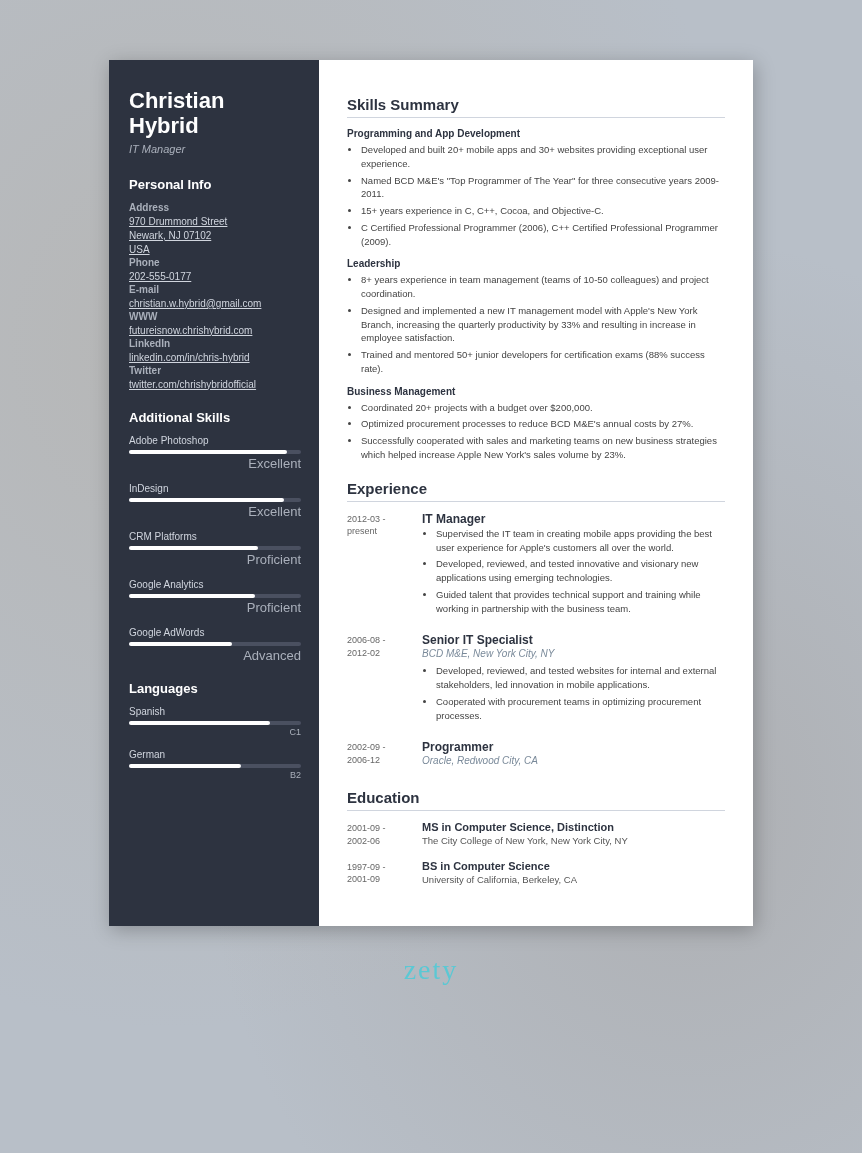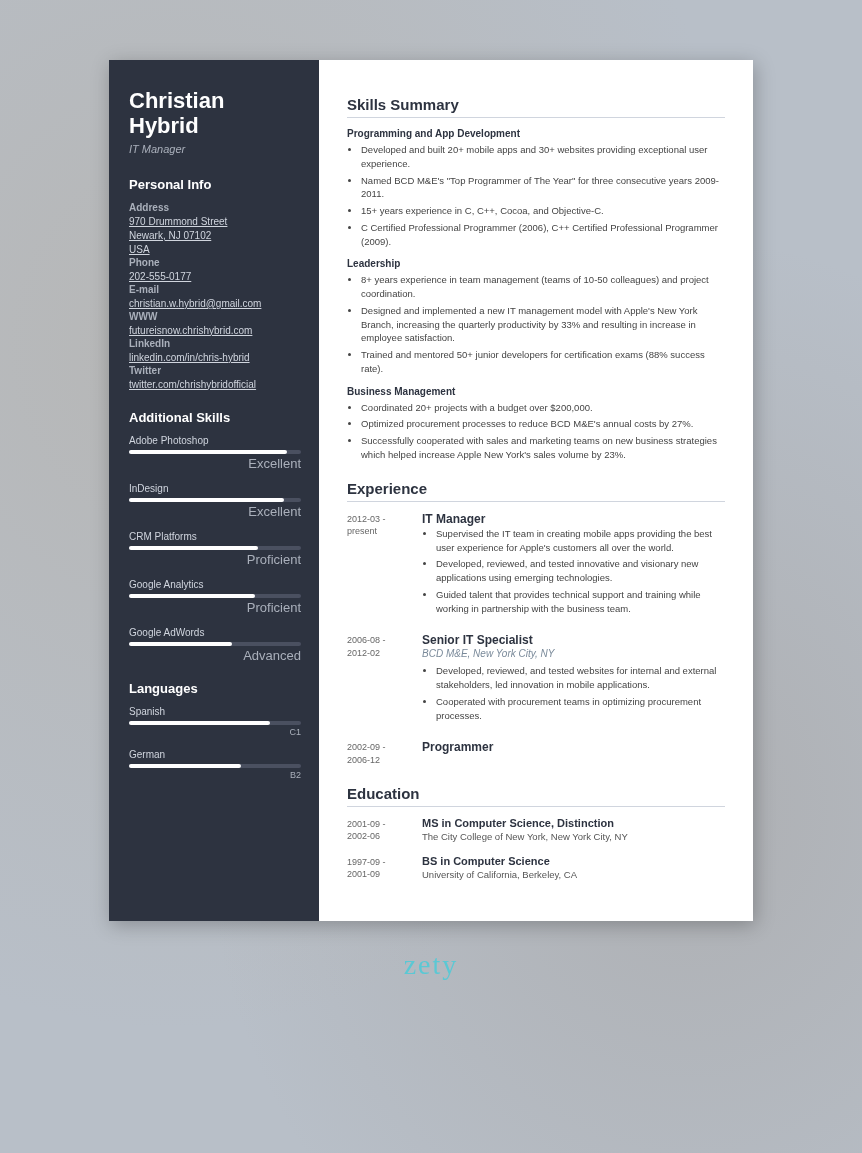--- a/index.html
+++ b/index.html
@@ -361,20 +361,21 @@
       <ul class="bullet-list">
               <li>Developed, reviewed, and tested websites for internal and external stakeholders, led innovation in mobile applications.</li>
               <li>Cooperated with procurement teams in optimizing procurement processes.</li>
             </ul>
     </div>
   </div>
         <div class="exp-item">
     <div class="exp-dates">2002-09 -<br>2006-12</div>
     <div class="exp-details">
       <div class="exp-job-title">Programmer</div>
+      <div class="exp-company">Oracle, Redwood City, CA</div>
 
     </div>
   </div>
       </div>
 
     <div class="section-title">Education</div>
     <div id="education-container">
         <div class="edu-item">
     <div class="edu-dates">2001-09 -<br>2002-06</div>
     <div class="edu-details">

